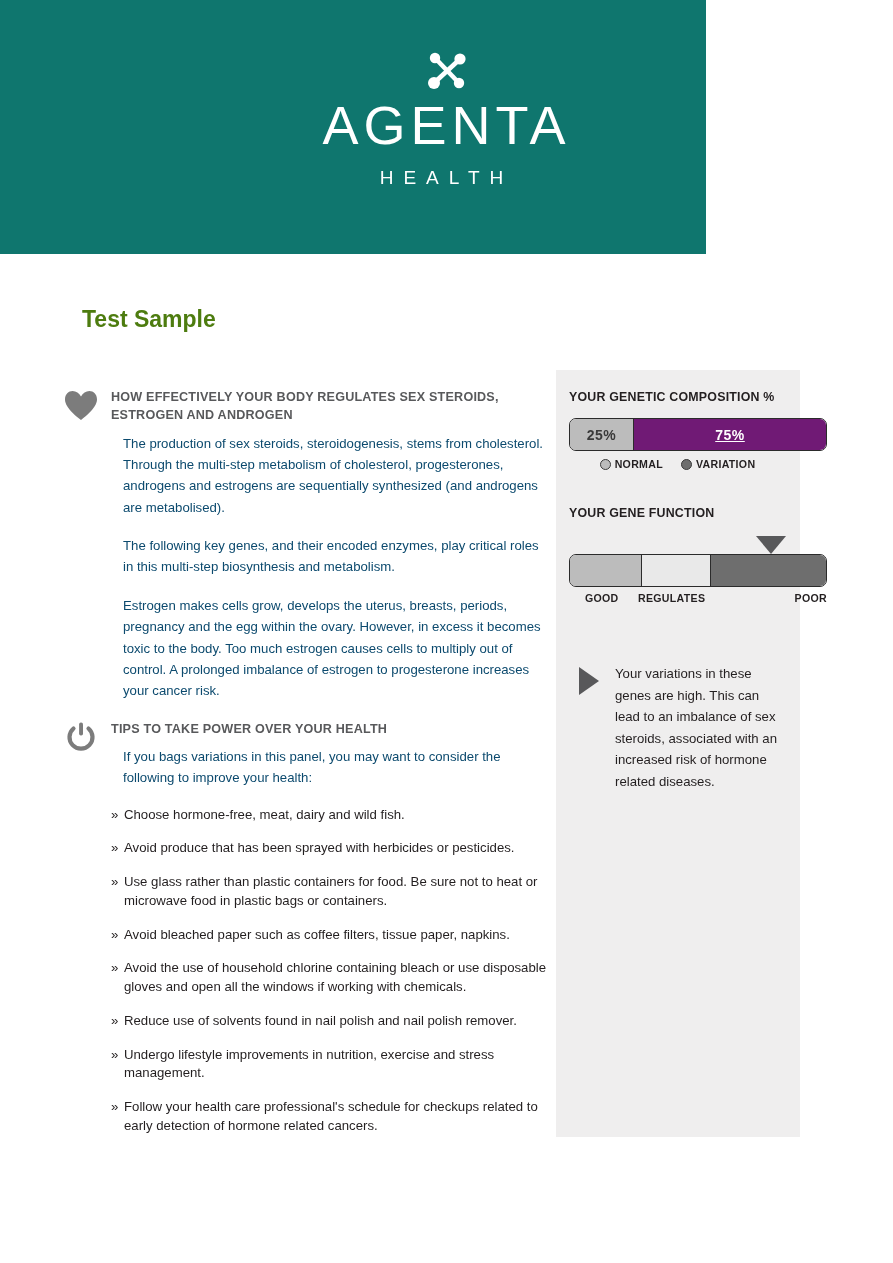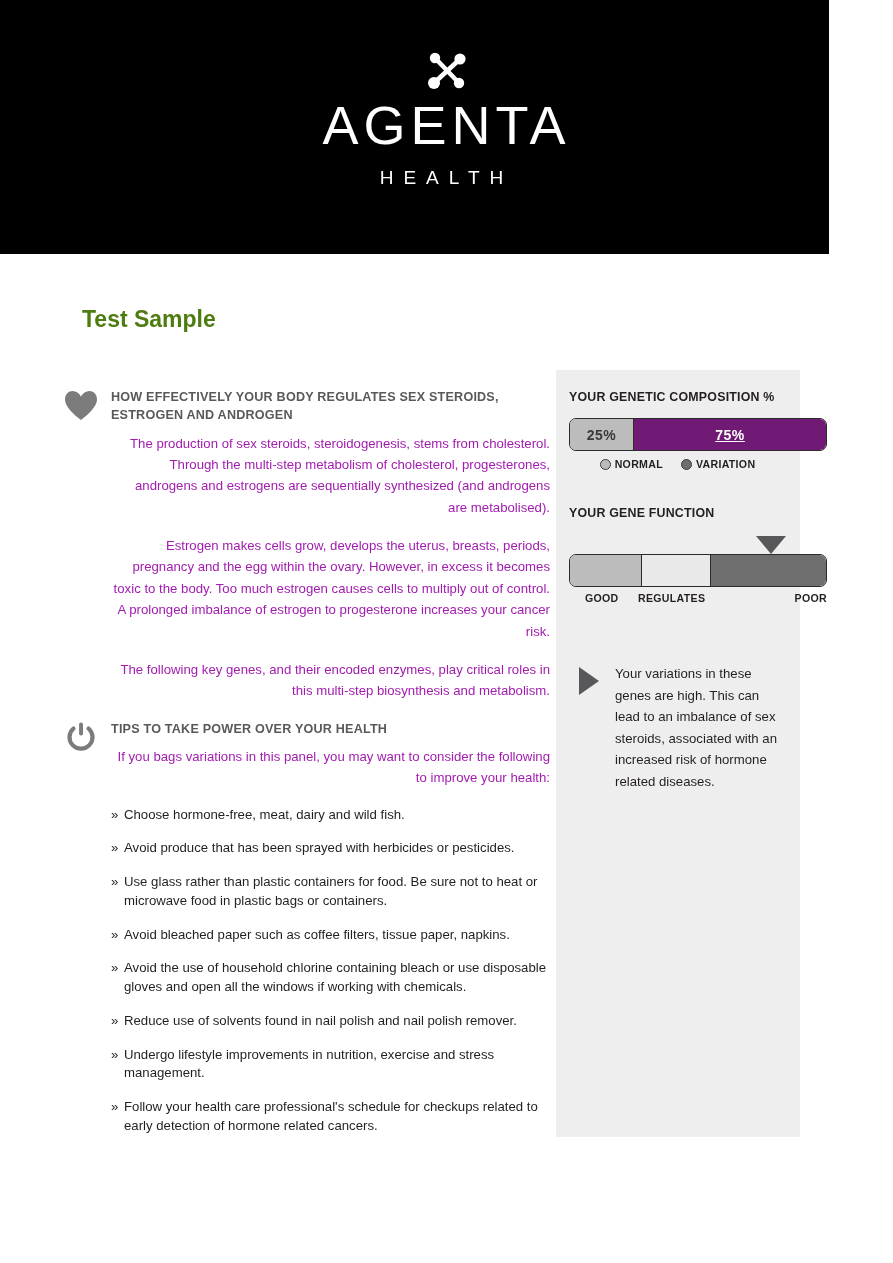--- a/index.html
+++ b/index.html
@@ -13,23 +13,23 @@
     position: relative;
     font-family: "Liberation Sans", sans-serif;
     color: #231f20;
     overflow: hidden;
   }
 
   
   .header-band {
     position: absolute;
     left: 0; top: 0;
-    width: 829px;
+    width: 706px;
     height: 254px;
-    background: #000000;
+    background: #0f766e;
   }
   .logo-block {
     position: absolute;
     left: 0; top: 52px;
     width: 893px;
     text-align: center;
   }
   .logo-mark {
     display: block;
     margin: 0 auto 6px auto;
@@ -90,23 +90,22 @@
     font-weight: bold;
     color: #58595b;
     letter-spacing: 0.2px;
     line-height: 1.45;
     margin: 0 0 8px 0;
     text-transform: uppercase;
   }
   .para {
     font-size: 13.2px;
     line-height: 1.62;
-    color: #a21caf;
-    margin: 0 0 17px 2px;
-    text-align: right;
+    color: #0c4a6e;
+    margin: 0 0 17px 12px;
   }
   .para:last-child { margin-bottom: 0; }
 
   .tips-list {
     margin: 16px 0 0 0;
     padding: 0;
     list-style: none;
   }
   .tips-list li {
     font-size: 13.2px;
@@ -283,22 +282,22 @@
 
 <div class="left-col">
 
   <div class="section">
     <svg class="sec-icon" viewBox="0 0 34 32">
       <path d="M17 30 C 3 19.5, 1 13, 1 9.3 C 1 4.2, 4.6 1, 8.6 1 C 12 1, 15.3 3.2, 17 6.6 C 18.7 3.2, 22 1, 25.4 1 C 29.4 1, 33 4.2, 33 9.3 C 33 13, 31 19.5, 17 30 Z" fill="#7c7c7c"></path>
     </svg>
     <div class="sec-body">
       <div class="sec-heading">HOW EFFECTIVELY YOUR BODY REGULATES SEX STEROIDS, ESTROGEN AND ANDROGEN</div>
       <p class="para">The production of sex steroids, steroidogenesis, stems from cholesterol. Through the multi-step metabolism of cholesterol, progesterones, androgens and estrogens are sequentially synthesized (and androgens are metabolised).</p>
+      <p class="para">The following key genes, and their encoded enzymes, play critical roles in this multi-step biosynthesis and metabolism.</p>
       <p class="para">Estrogen makes cells grow, develops the uterus, breasts, periods, pregnancy and the egg within the ovary. However, in excess it becomes toxic to the body. Too much estrogen causes cells to multiply out of control. A prolonged imbalance of estrogen to progesterone increases your cancer risk.</p>
-      <p class="para">The following key genes, and their encoded enzymes, play critical roles in this multi-step biosynthesis and metabolism.</p>
     </div>
   </div>
 
   <div class="section" style="margin-top:18px;">
     <svg class="sec-icon" viewBox="0 0 34 32">
       <path d="M9.5 6.5 A 11.5 11.5 0 1 0 24.5 6.5" stroke="#7c7c7c" stroke-width="4.2" fill="none" stroke-linecap="round"></path>
       <rect x="15.1" y="0.5" width="3.9" height="13" rx="1.8" fill="#7c7c7c"></rect>
     </svg>
     <div class="sec-body">
       <div class="sec-heading">TIPS TO TAKE POWER OVER YOUR HEALTH</div>

